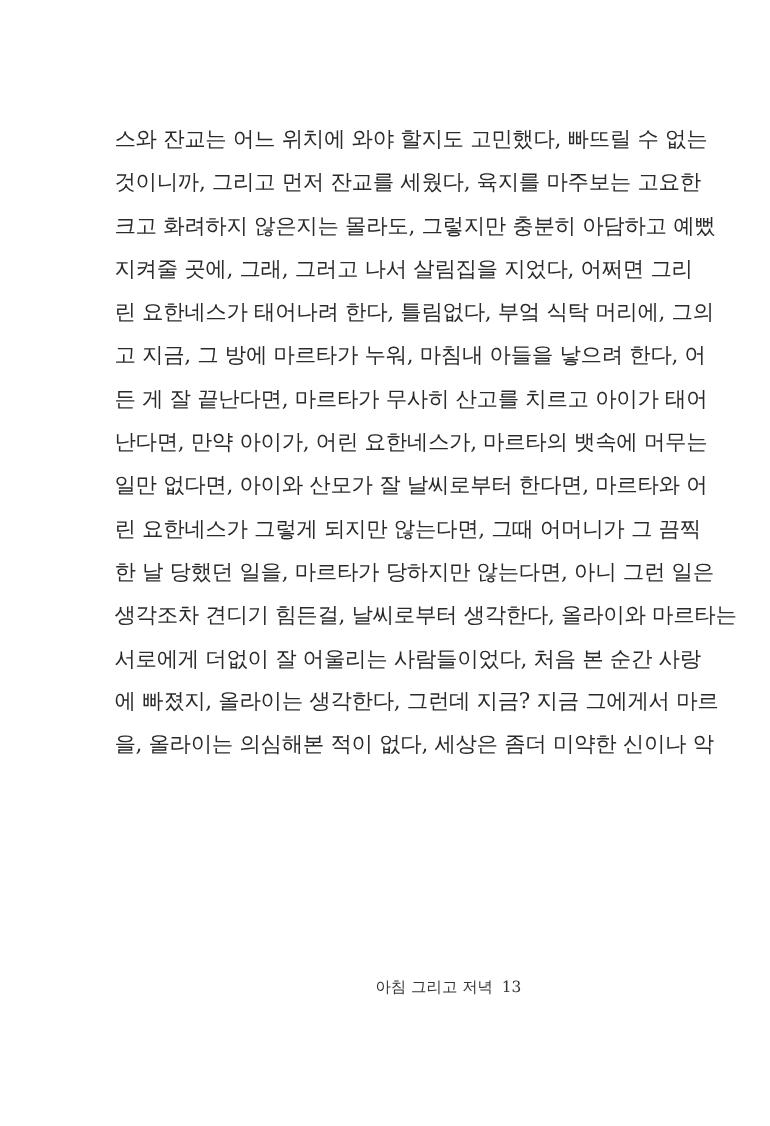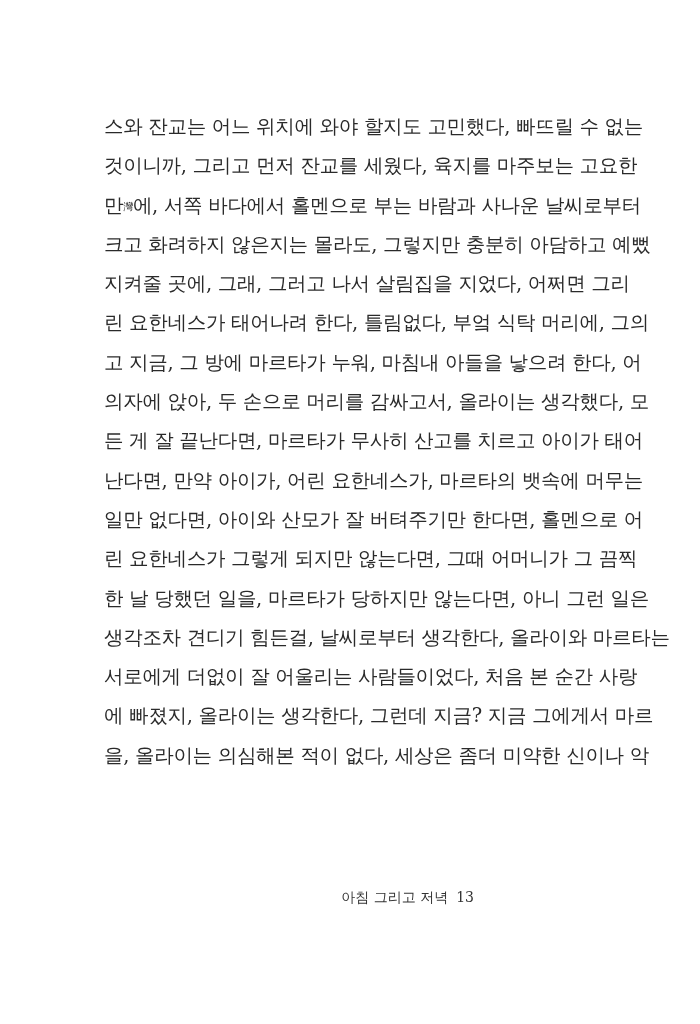--- a/index.html
+++ b/index.html
@@ -55,29 +55,27 @@
       text-align: center;
     }
   </style>
 </head>
 <body>
 
 <div class="page">
   <div class="body-text">
     <span class="line">스와 잔교는 어느 위치에 와야 할지도 고민했다, 빠뜨릴 수 없는</span>
     <span class="line">것이니까, 그리고 먼저 잔교를 세웠다, 육지를 마주보는 고요한</span>
-    <span class="line"><span>만</span><span class="small">灣</span><span>에, 서쪽 바다에서 홀멘으로 부는 바람과 사나운 날씨로부터</span></span>
     <span class="line">크고 화려하지 않은지는 몰라도, 그렇지만 충분히 아담하고 예뻤</span>
     <span class="line">지켜줄 곳에, 그래, 그러고 나서 살림집을 지었다, 어쩌면 그리</span>
     <span class="line">린 요한네스가 태어나려 한다, 틀림없다, 부엌 식탁 머리에, 그의</span>
     <span class="line">고 지금, 그 방에 마르타가 누워, 마침내 아들을 낳으려 한다, 어</span>
-    <span class="line">의자에 앉아, 두 손으로 머리를 감싸고서, 올라이는 생각했다, 모</span>
     <span class="line">든 게 잘 끝난다면, 마르타가 무사히 산고를 치르고 아이가 태어</span>
     <span class="line">난다면, 만약 아이가, 어린 요한네스가, 마르타의 뱃속에 머무는</span>
-    <span class="line">일만 없다면, 아이와 산모가 잘 버텨주기만 한다면, 홀멘으로 어</span>
+    <span class="line">일만 없다면, 아이와 산모가 잘 날씨로부터 한다면, 마르타와 어</span>
     <span class="line">린 요한네스가 그렇게 되지만 않는다면, 그때 어머니가 그 끔찍</span>
     <span class="line">한 날 당했던 일을, 마르타가 당하지만 않는다면, 아니 그런 일은</span>
     <span class="line">생각조차 견디기 힘든걸, 날씨로부터 생각한다, 올라이와 마르타는</span>
     <span class="line">서로에게 더없이 잘 어울리는 사람들이었다, 처음 본 순간 사랑</span>
     <span class="line">에 빠졌지, 올라이는 생각한다, 그런데 지금? 지금 그에게서 마르</span>
     <span class="line">을, 올라이는 의심해본 적이 없다, 세상은 좀더 미약한 신이나 악</span>
   </div>
 
   <div class="footer">
     <span>아침 그리고 저녁</span><span class="num">13</span>

